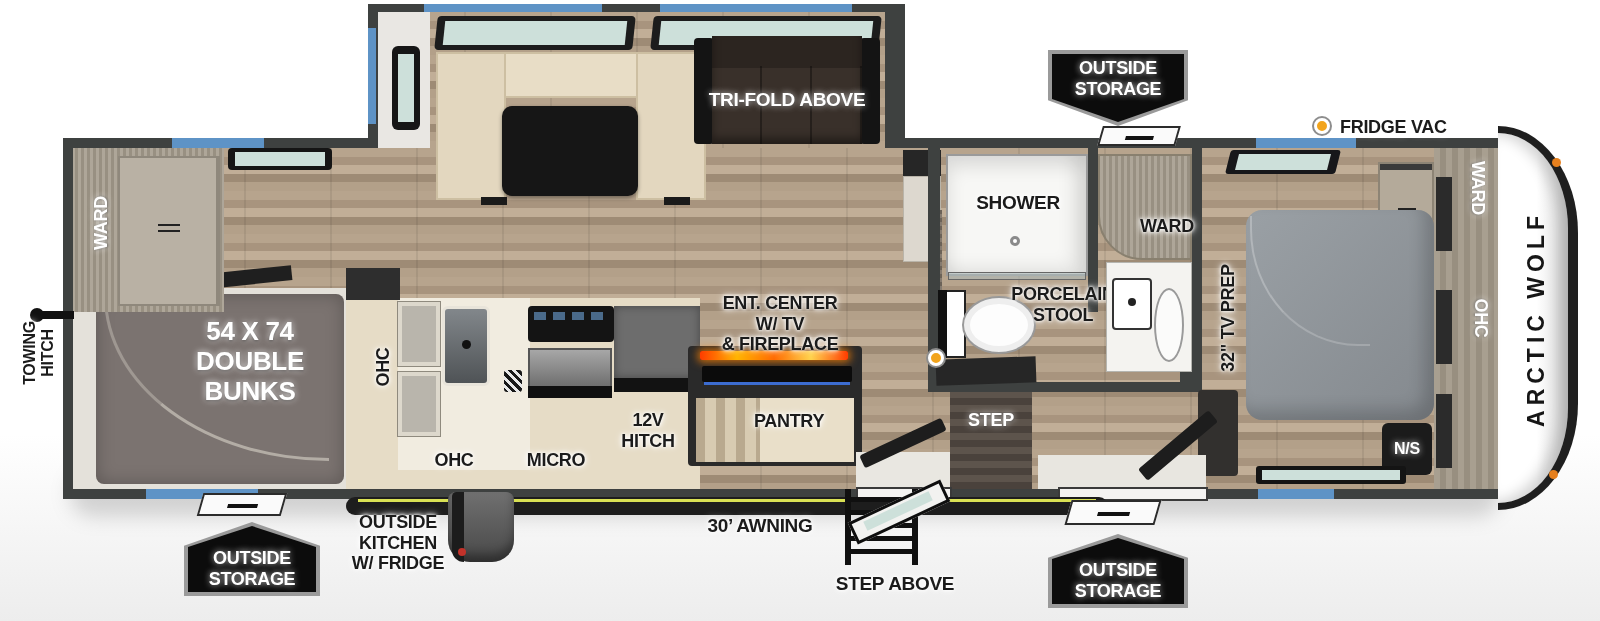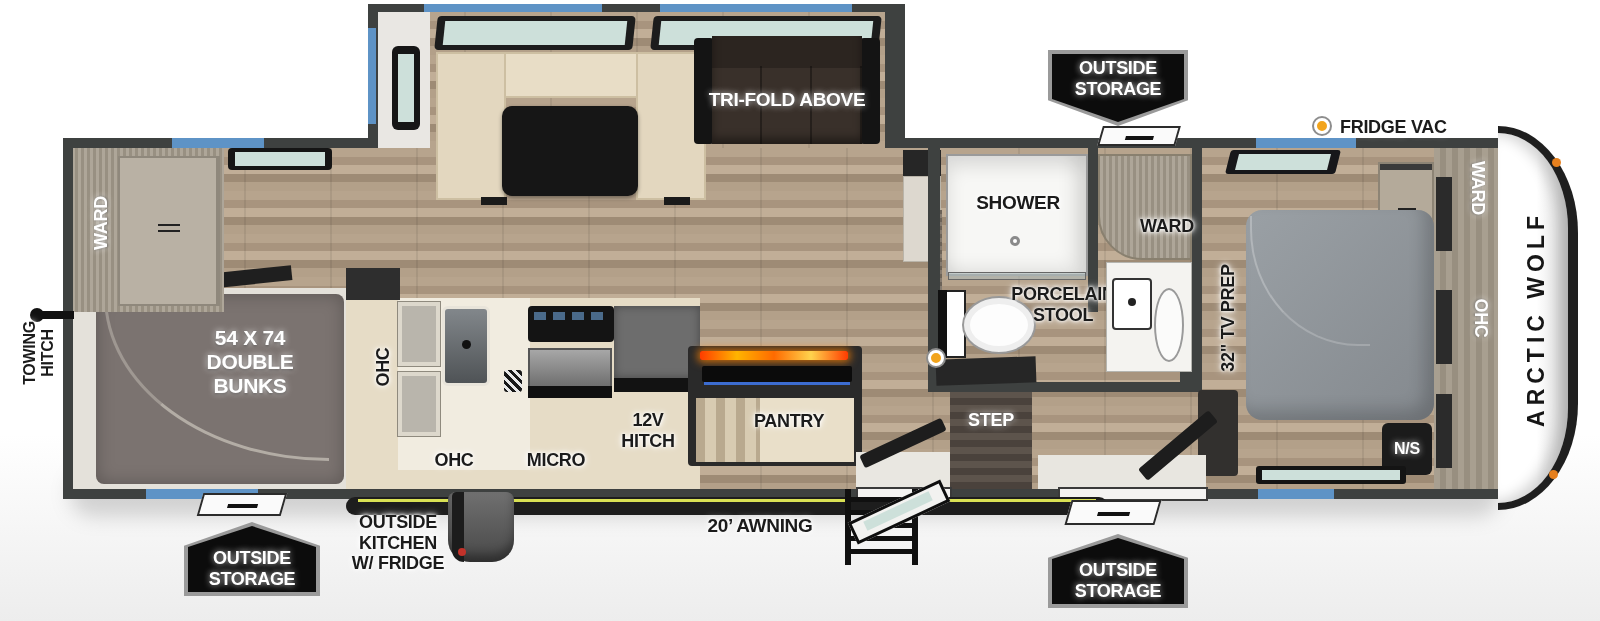--- a/index.html
+++ b/index.html
@@ -47,21 +47,21 @@
 <div id="stage">
 
   <div style="left:70px;top:470px;width:1430px;height:46px;background:rgba(0,0,0,.16);filter:blur(10px);border-radius:40px;"></div>
 
   <div class="wood" style="left:72px;top:148px;width:1362px;height:341px;"></div>
 
   <div style="left:72px;top:288px;width:276px;height:201px;background:#e4e1da;"></div>
   <div style="left:96px;top:294px;width:248px;height:190px;background:#7b7370;border-radius:8px;box-shadow:inset 0 0 18px rgba(0,0,0,.25);"></div>
   <div style="left:104px;top:296px;width:225px;height:165px;border-bottom:3px solid rgba(226,220,210,.55);border-left:3px solid rgba(226,220,210,.35);border-radius:0 0 0 100%;"></div>
   <div style="left:160px;top:272px;width:132px;height:15px;background:#1f1f1f;transform:rotate(-6deg);"></div>
-  <div class="lbl lbl-light" style="left:180px;top:328px;width:140px;height:68px;font-size:21px;">54 X 74
+  <div class="lbl lbl-light" style="left:180px;top:328px;width:140px;height:68px;font-size:26px;">54 X 74
 DOUBLE
 BUNKS</div>
 
   <div class="cabwood" style="left:72px;top:148px;width:152px;height:164px;"></div>
   <div style="left:118px;top:156px;width:102px;height:150px;background:#b9b1a4;border:2px solid #8f887c;box-shadow:inset -34px 0 0 -32px #8f887c;"></div>
   <div style="left:158px;top:224px;width:22px;height:2px;background:#222;box-shadow:0 6px 0 #222;"></div>
   <div class="lbl lbl-light rot-ccw" style="left:46px;top:212px;width:110px;height:22px;font-size:18px;">WARD</div>
   <div style="left:228px;top:148px;width:104px;height:22px;background:#151515;border-radius:4px;"></div>
   <div class="glass" style="left:235px;top:152px;width:90px;height:14px;"></div>
 
@@ -110,20 +110,23 @@
 HITCH</div>
   <div class="lbl lbl-dark" style="left:404px;top:449px;width:100px;height:22px;font-size:18px;">OHC</div>
   <div class="lbl lbl-dark" style="left:506px;top:449px;width:100px;height:22px;font-size:18px;">MICRO</div>
 
   <div style="left:688px;top:346px;width:174px;height:120px;background:#2a2a2a;border-radius:4px;"></div>
   <div style="left:696px;top:398px;width:158px;height:64px;background:#e9dfc9;"></div>
   <div style="left:696px;top:398px;width:64px;height:64px;background:repeating-linear-gradient(90deg,#b9a98f 0 9px,#d8cbb2 9px 20px);"></div>
   <div style="left:700px;top:351px;width:148px;height:9px;background:linear-gradient(90deg,#ff3c00,#ffb400,#ff6a00,#ffd34d,#ff3c00);box-shadow:0 0 9px 2px rgba(255,130,0,.8);border-radius:2px;"></div>
   <div style="left:702px;top:366px;width:150px;height:16px;background:#0b0b0b;border-radius:2px;"></div>
   <div style="left:704px;top:382px;width:146px;height:3px;background:#3c6cd0;"></div>
+  <div class="lbl lbl-dark" style="left:690px;top:292px;width:180px;height:64px;font-size:18px;">ENT. CENTER
+W/ TV
+&amp; FIREPLACE</div>
   <div class="lbl lbl-dark" style="left:714px;top:410px;width:150px;height:22px;font-size:18px;">PANTRY</div>
 
   <div style="left:856px;top:452px;width:96px;height:37px;background:#e9e7e1;"></div>
   <div style="left:858px;top:436px;width:90px;height:14px;background:#1d1d1d;border-radius:3px;transform:rotate(-25deg);"></div>
 
   <div style="left:903px;top:150px;width:38px;height:26px;background:#262626;"></div>
   <div style="left:903px;top:176px;width:38px;height:86px;background:#ddd8cf;border:1px solid #b9b4a9;"></div>
   <div style="left:928px;top:210px;width:14px;height:132px;background:repeating-linear-gradient(0deg,#6b6258 0 4px,#857b70 4px 8px);"></div>
 
   <div class="wall" style="left:928px;top:148px;width:12px;height:244px;"></div>
@@ -190,33 +193,34 @@
   <div style="left:172px;top:138px;width:92px;height:10px;background:#5e93c6;"></div>
   <div style="left:1256px;top:138px;width:100px;height:10px;background:#5e93c6;"></div>
   <div style="left:146px;top:489px;width:112px;height:10px;background:#5e93c6;"></div>
   <div style="left:1258px;top:489px;width:76px;height:10px;background:#5e93c6;"></div>
 
   <div style="left:856px;top:487px;width:96px;height:14px;background:#f4f3f1;border:2px solid #3a3a3a;"></div>
   <div style="left:1058px;top:487px;width:150px;height:14px;background:#f4f3f1;border:2px solid #3a3a3a;"></div>
 
   <div style="left:346px;top:497px;width:762px;height:18px;background:#1d1d1d;border-radius:9px;"></div>
   <div style="left:358px;top:499px;width:738px;height:3px;background:#d9e154;"></div>
-  <div class="lbl lbl-dark" style="left:680px;top:514px;width:160px;height:24px;font-size:19px;white-space:nowrap;">20’ AWNING</div>
+  <div class="lbl lbl-dark" style="left:680px;top:514px;width:160px;height:24px;font-size:19px;white-space:nowrap;">30’ AWNING</div>
 
   <div style="left:843px;top:489px;width:80px;height:76px;">
     <div style="left:2px;top:0;width:6px;height:76px;background:#101010;"></div>
     <div style="left:69px;top:0;width:6px;height:76px;background:#101010;"></div>
     <div style="left:2px;top:8px;width:73px;height:5px;background:#101010;"></div>
     <div style="left:2px;top:21px;width:73px;height:5px;background:#101010;"></div>
     <div style="left:2px;top:34px;width:73px;height:5px;background:#101010;"></div>
     <div style="left:2px;top:47px;width:73px;height:5px;background:#101010;"></div>
     <div style="left:2px;top:60px;width:73px;height:5px;background:#101010;"></div>
   </div>
   <div style="left:848px;top:500px;width:102px;height:24px;background:#f2f2f0;border:3px solid #0e0e0e;transform:rotate(-25deg);"></div>
   <div class="glass" style="left:862px;top:506px;width:72px;height:10px;transform:rotate(-25deg);"></div>
+  <div class="lbl lbl-dark" style="left:800px;top:572px;width:190px;height:24px;font-size:19px;white-space:nowrap;">STEP ABOVE</div>
 
   <div style="left:1498px;top:126px;width:80px;height:384px;background:#1f1f1f;border-radius:0 150px 150px 0 / 0 200px 200px 0;"></div>
   <div style="left:1498px;top:133px;width:70px;height:370px;background:linear-gradient(90deg,#ffffff 0 55%,#ececec 80%,#d7d7d7);border-radius:0 140px 140px 0 / 0 190px 190px 0;box-shadow:inset -10px 0 14px rgba(0,0,0,.18);"></div>
   <div class="lbl rot-ccw" style="left:1436px;top:306px;width:200px;height:26px;font-size:23px;font-weight:bold;letter-spacing:5px;color:#161616;white-space:nowrap;">ARCTIC WOLF</div>
   <div style="left:1552px;top:158px;width:9px;height:9px;background:#e6801e;border-radius:50%;"></div>
   <div style="left:1549px;top:470px;width:9px;height:9px;background:#e6801e;border-radius:50%;"></div>
 
   <div style="left:30px;top:306px;width:44px;height:20px;">
     <div style="left:0;top:2px;width:14px;height:14px;background:#111;border-radius:50%;"></div>
     <div style="left:10px;top:5px;width:34px;height:8px;background:#111;"></div>

